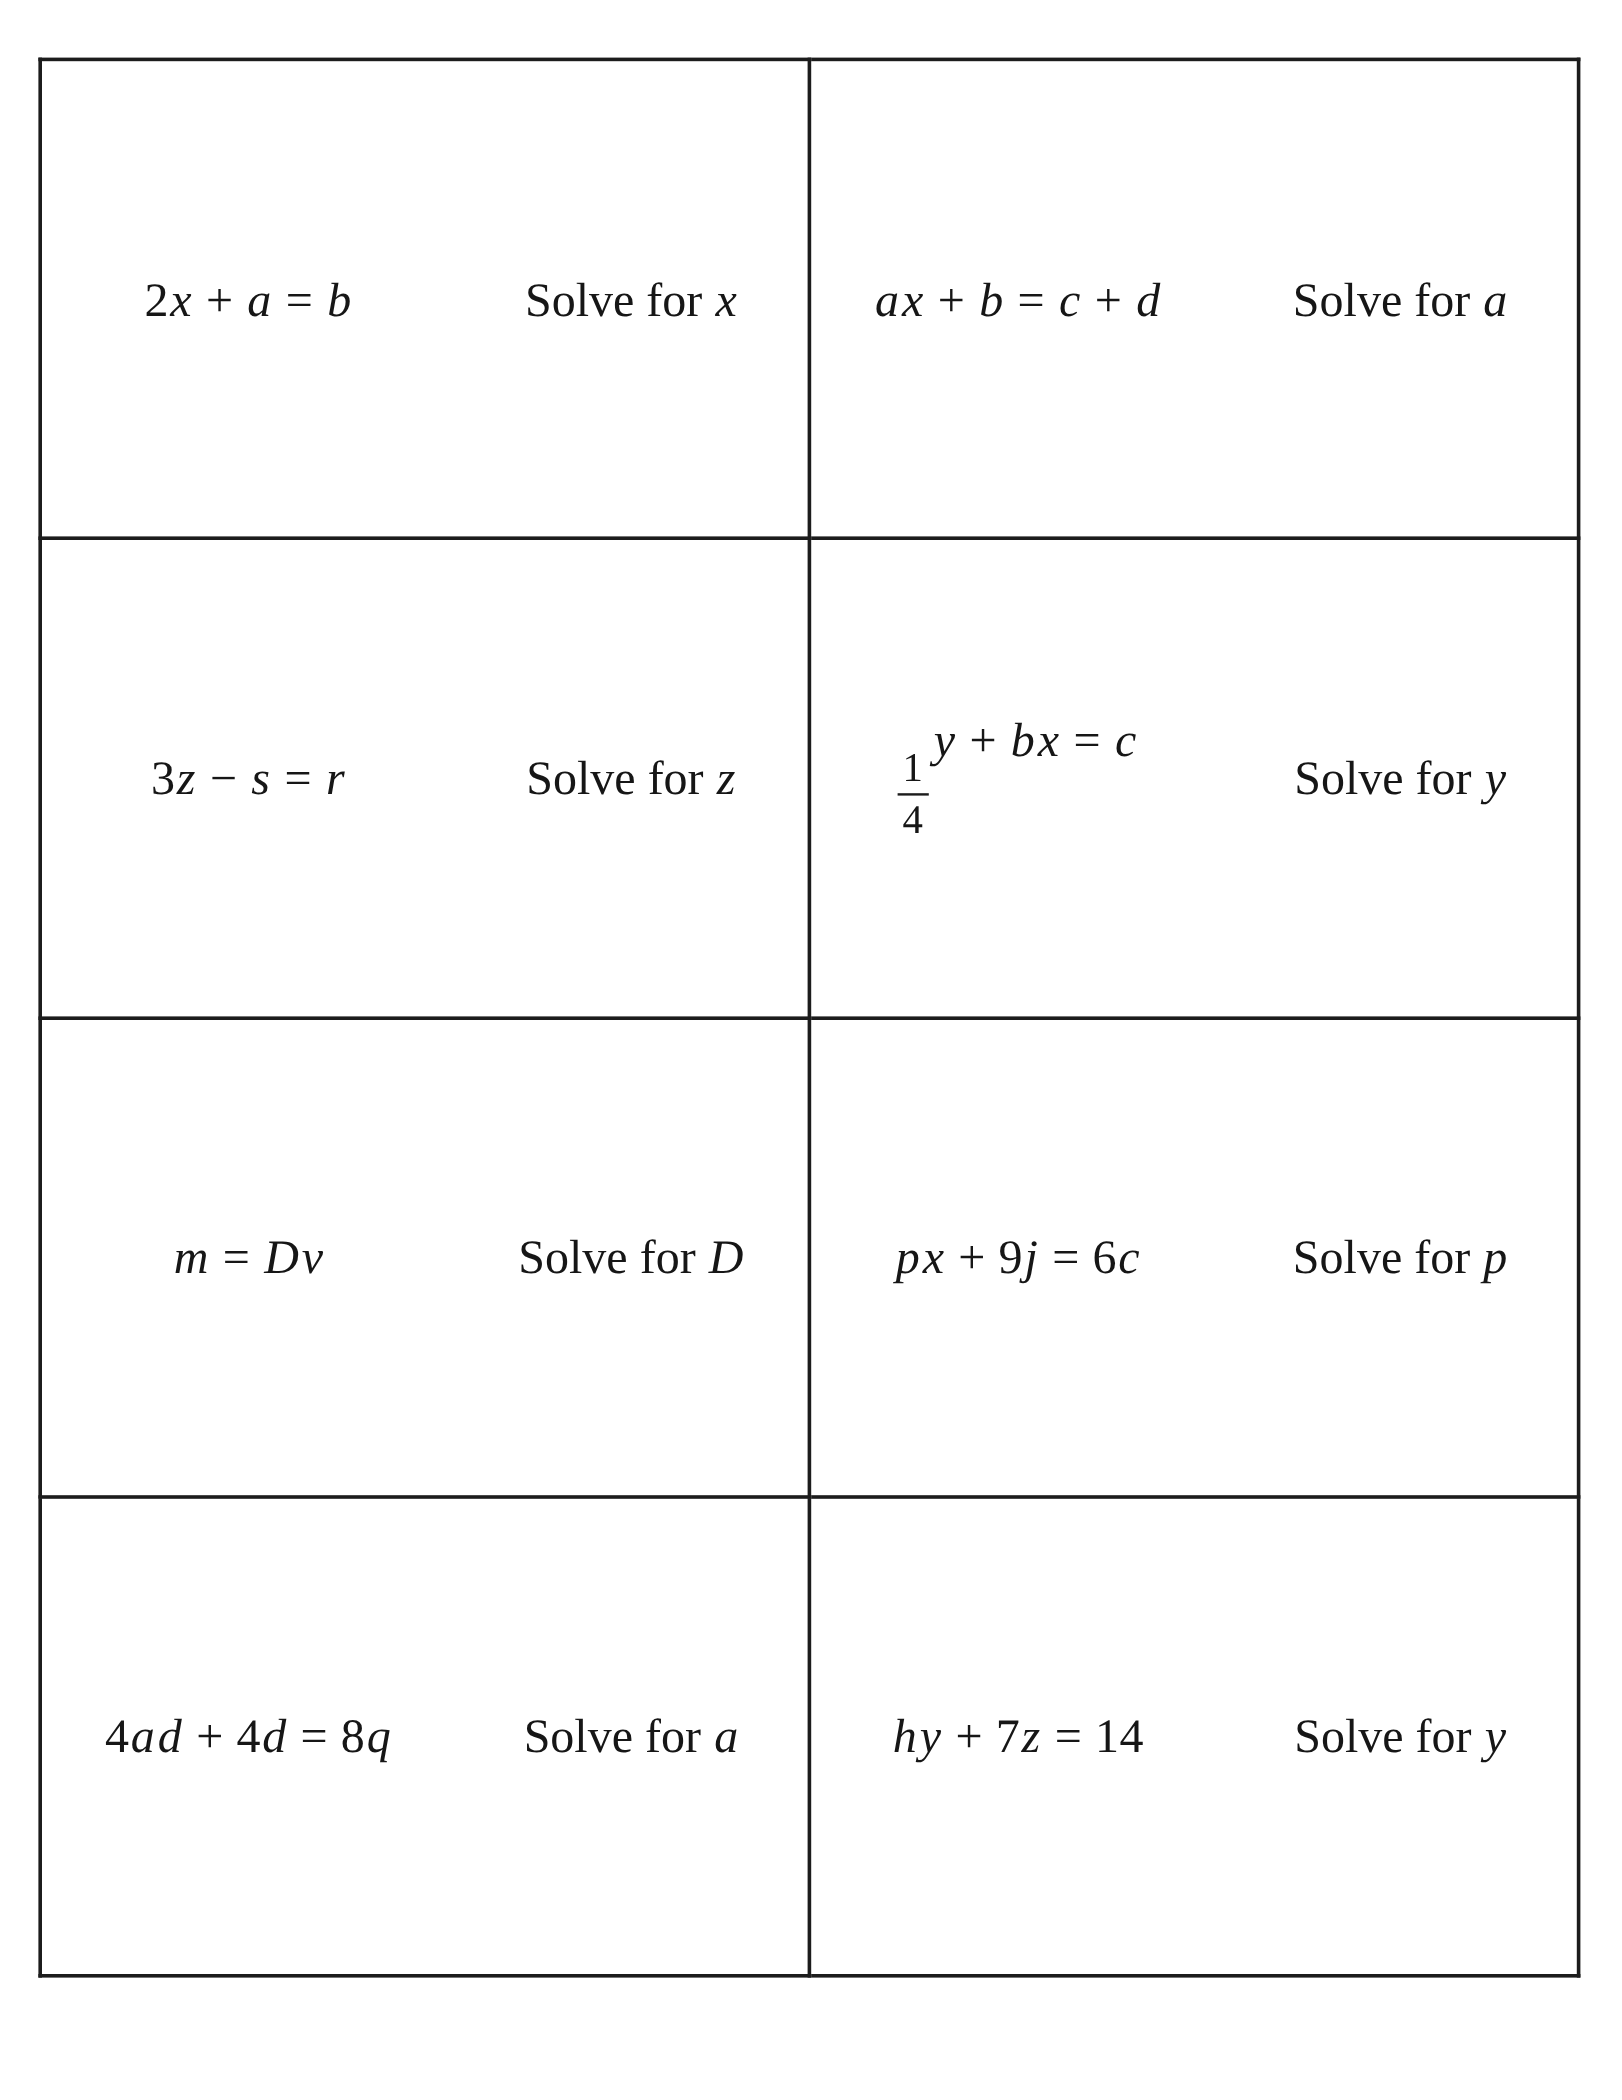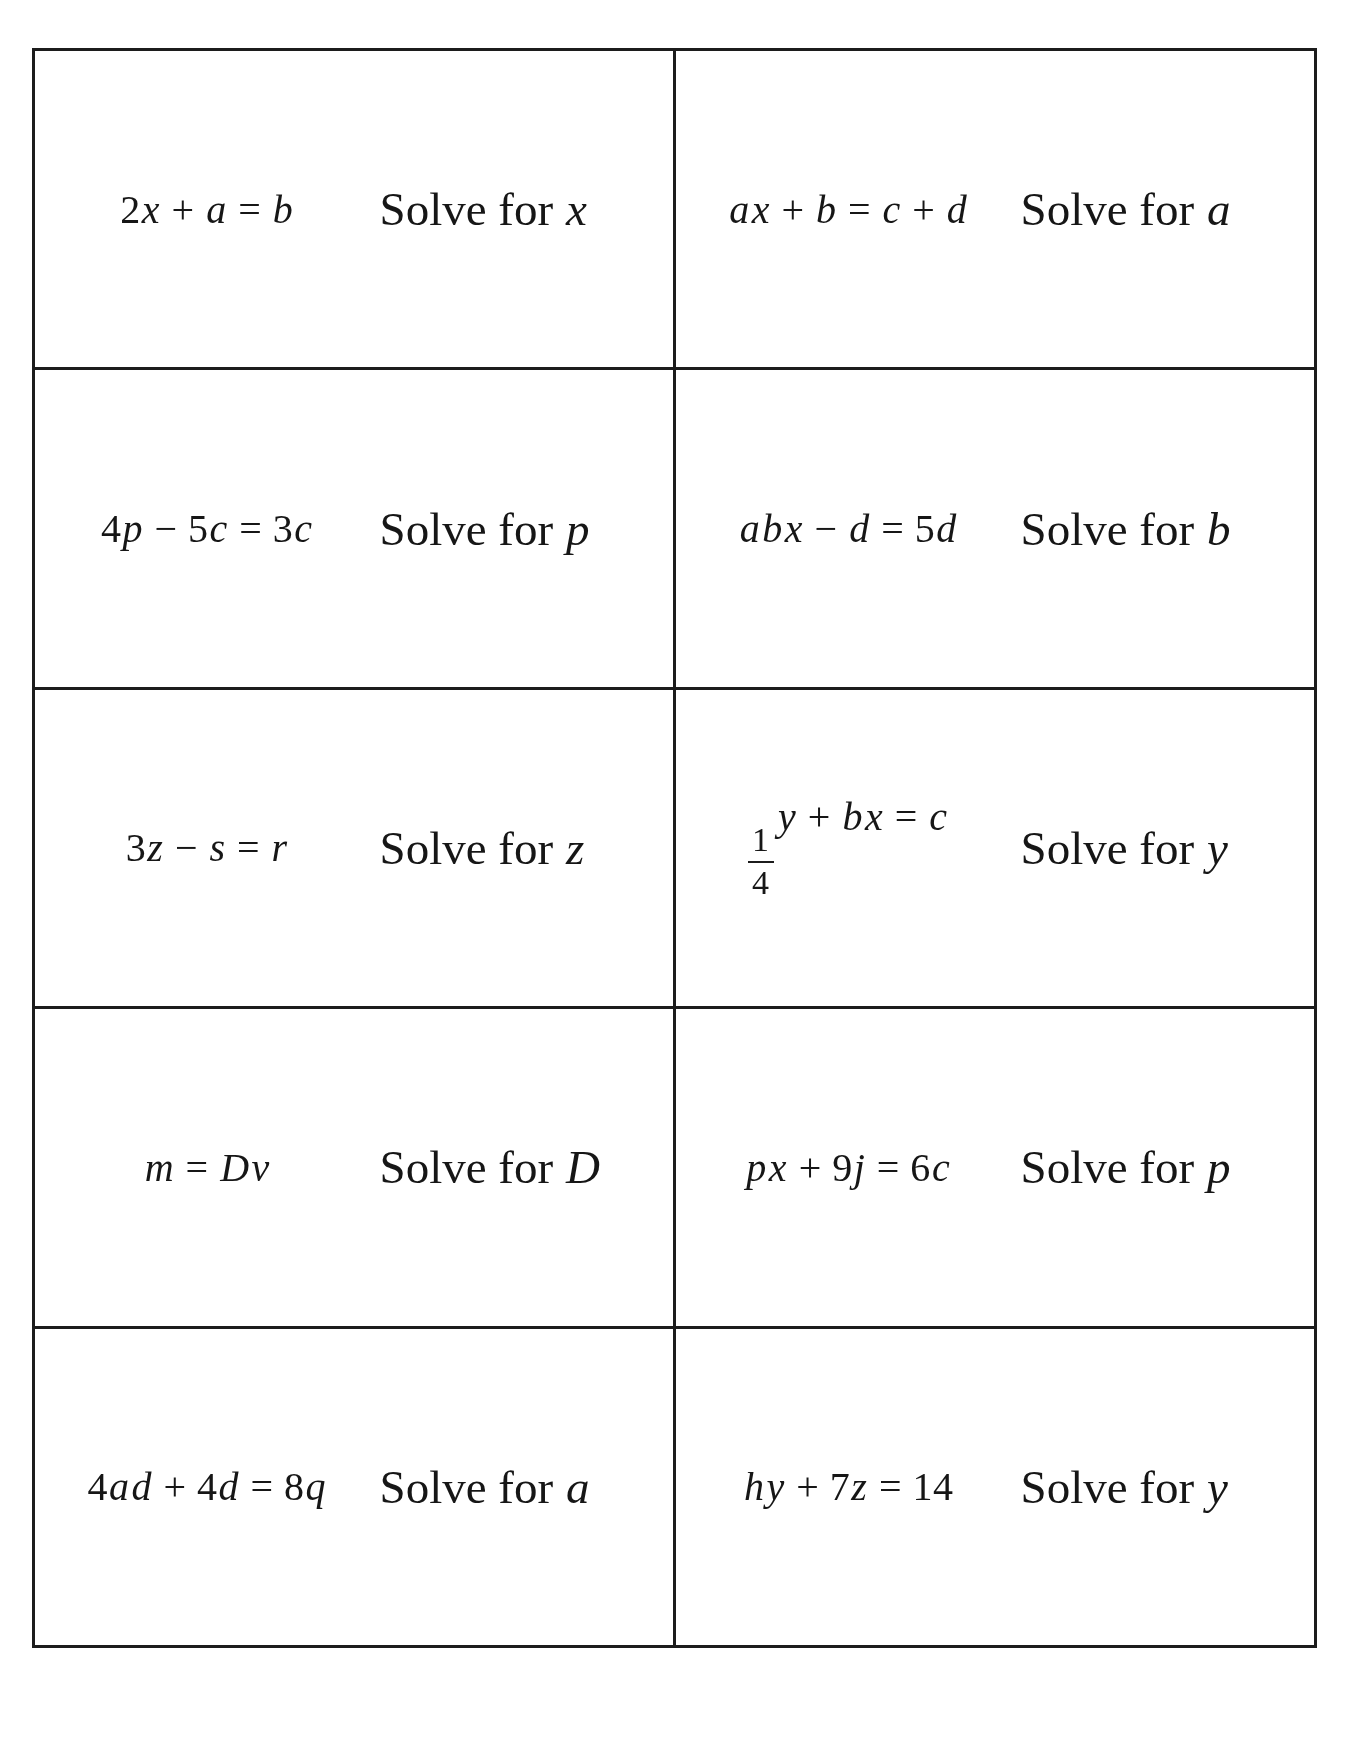--- a/index.html
+++ b/index.html
@@ -42,22 +42,22 @@
   }
   .equation {
     flex: 0 0 54%;
     text-align: center;
     font-size: 40px;
     letter-spacing: 0.5px;
     white-space: nowrap;
   }
   .instruction {
     flex: 1 1 auto;
-    text-align: left;
-    font-size: 47px;
+    text-align: center;
+    font-size: 40px;
     white-space: nowrap;
   }
   .equation i, .instruction i {
     font-style: italic;
     padding: 0 1px;
   }
   .frac {
     display: inline-flex;
     flex-direction: column;
     vertical-align: -0.62em;
@@ -86,34 +86,20 @@
           <td>
             <div class="cell">
               <span class="equation">2<i>x</i> + <i>a</i> = <i>b</i></span>
               <span class="instruction"><span>Solve for</span> <i>x</i></span>
             </div>
           </td>
           <td>
             <div class="cell">
               <span class="equation"><i>a</i><i>x</i> + <i>b</i> = <i>c</i> + <i>d</i></span>
               <span class="instruction"><span>Solve for</span> <i>a</i></span>
-            </div>
-          </td>
-        </tr>
-        <tr>
-          <td>
-            <div class="cell">
-              <span class="equation">4<i>p</i> − 5<i>c</i> = 3<i>c</i></span>
-              <span class="instruction"><span>Solve for</span> <i>p</i></span>
-            </div>
-          </td>
-          <td>
-            <div class="cell">
-              <span class="equation"><i>a</i><i>b</i><i>x</i> − <i>d</i> = 5<i>d</i></span>
-              <span class="instruction"><span>Solve for</span> <i>b</i></span>
             </div>
           </td>
         </tr>
         <tr>
           <td>
             <div class="cell">
               <span class="equation">3<i>z</i> − <i>s</i> = <i>r</i></span>
               <span class="instruction"><span>Solve for</span> <i>z</i></span>
             </div>
           </td>

